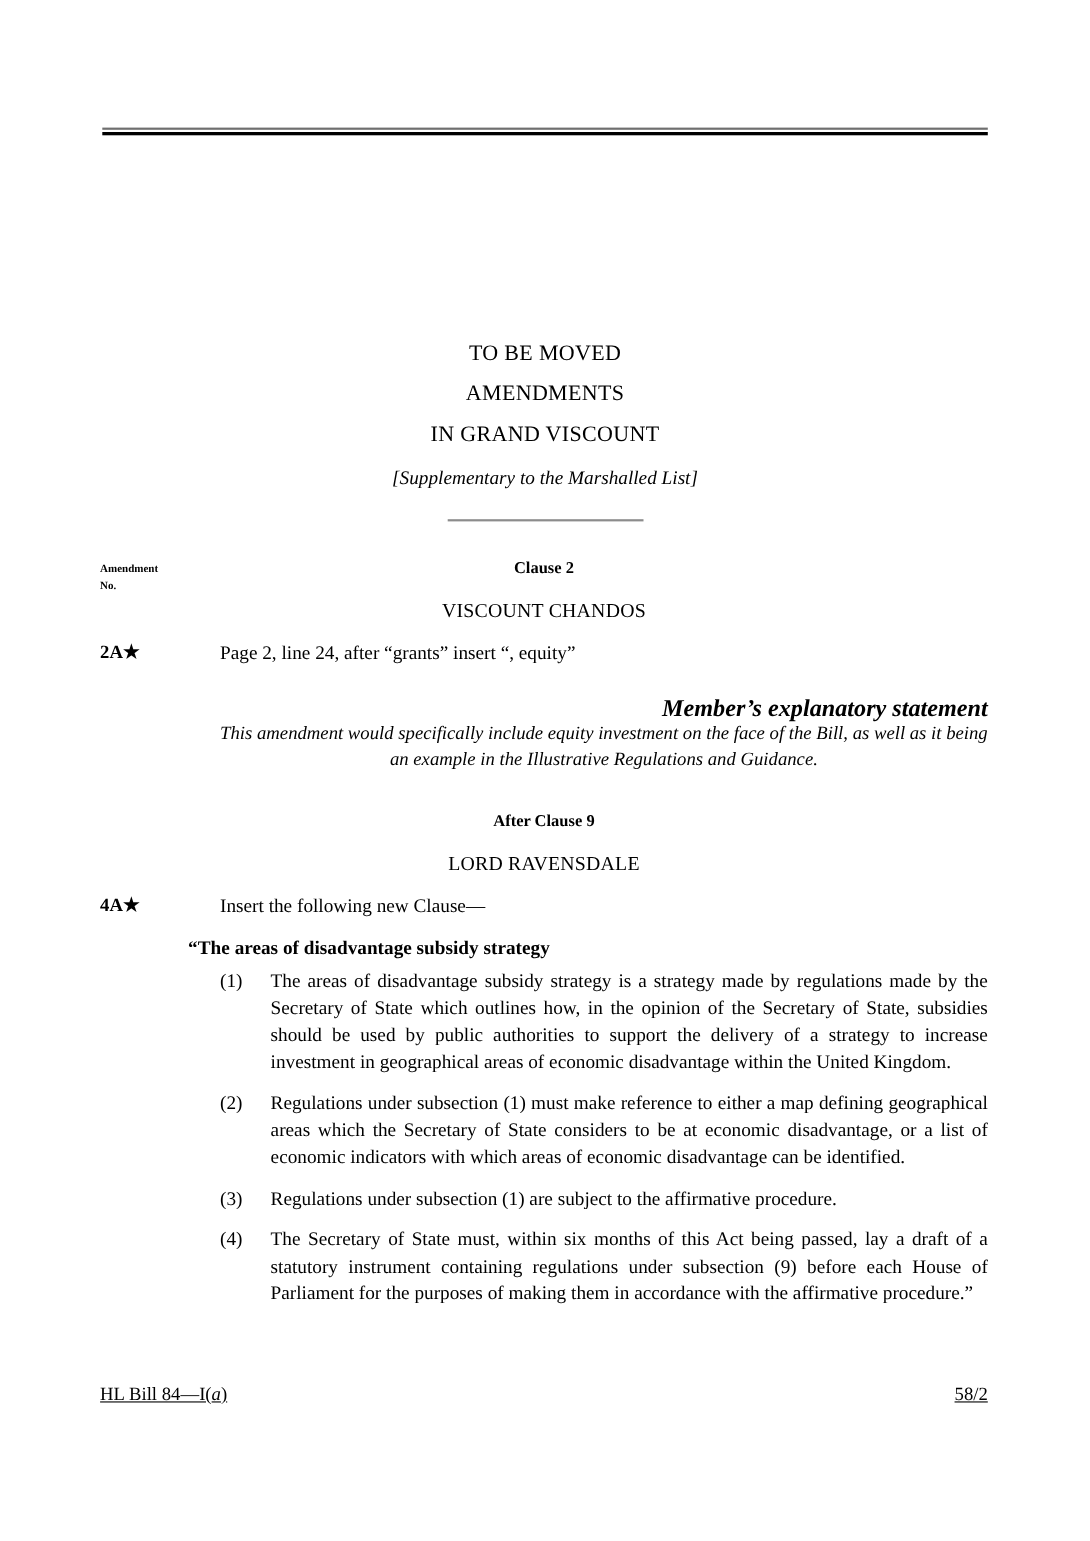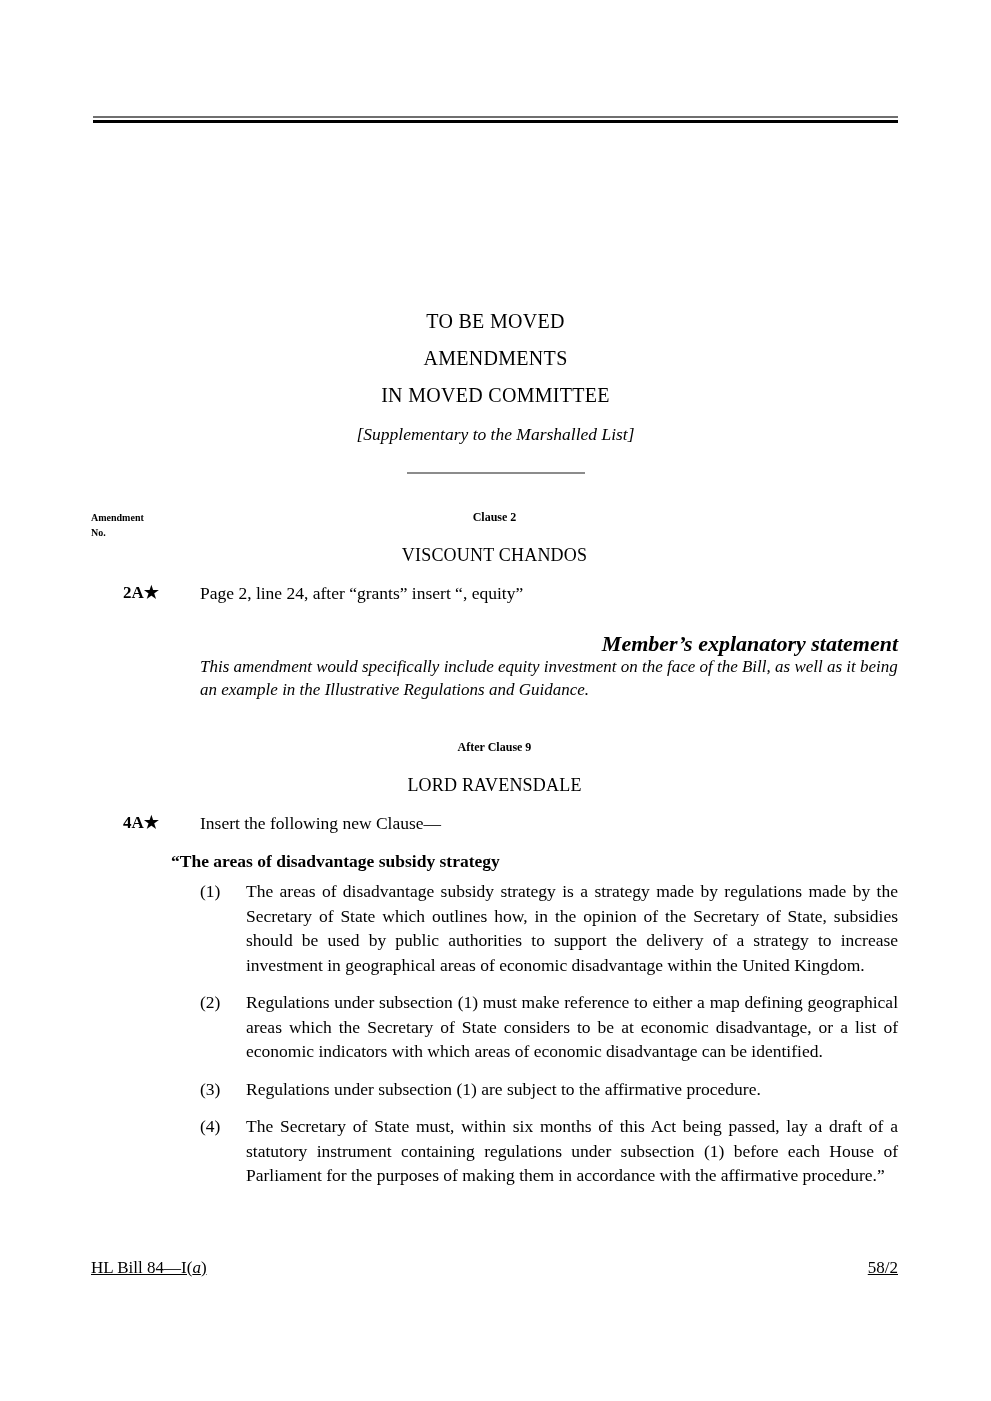--- a/index.html
+++ b/index.html
@@ -111,26 +111,25 @@
     display: block;
   }
 
   .num {
     position: absolute;
     left: 0;
     width: 100px;
     font-size: 17px;
     font-weight: bold;
     line-height: 24px;
-    text-align: center;
   }
 
   .clause-heading {
     text-align: center;
-    font-size: 12px;
+    font-size: 15px;
     font-weight: bold;
     line-height: 24px;
   }
   .member-name {
     text-align: center;
     font-size: 18px;
     line-height: 24px;
     letter-spacing: 0.2px;
   }
 
@@ -147,21 +146,21 @@
     font-weight: bold;
     font-style: italic;
     line-height: 23px;
     text-align: right;
   }
   .stmt-body {
     margin-left: 109px;
     font-size: 17px;
     font-style: italic;
     line-height: 23px;
-    text-align: left;
+    text-align: center;
     max-width: 700px;
   }
 
   .new-clause-title {
     margin-left: 80px;
     font-size: 17.5px;
     font-weight: bold;
     line-height: 24px;
   }
 
@@ -217,21 +216,21 @@
     <div class="masthead-rules">
       <div class="rule-thin"></div>
       <div class="rule-gap"></div>
       <div class="rule-thick"></div>
     </div>
   </div>
 
   <div class="headblock">
     <div class="hl">TO BE MOVED</div>
     <div class="hl">AMENDMENTS</div>
-    <div class="hl">IN MOVED COMMITTEE</div>
+    <div class="hl">IN GRAND VISCOUNT</div>
     <div class="supp">[Supplementary to the Marshalled List]</div>
     <div class="divider-wrap">
       <div class="divider"></div>
     </div>
   </div>
 
   <div class="amendment-no-label">Amendment<br>No.</div>
 
   <div class="content">
 
@@ -271,21 +270,21 @@
         <div class="sub-item">
           <span class="sub-num">(2)</span>
           <span>Regulations under subsection (1) must make reference to either a map defining geographical areas which the Secretary of State considers to be at economic disadvantage, or a list of economic indicators with which areas of economic disadvantage can be identified.</span>
         </div>
         <div class="sub-item">
           <span class="sub-num">(3)</span>
           <span>Regulations under subsection (1) are subject to the affirmative procedure.</span>
         </div>
         <div class="sub-item">
           <span class="sub-num">(4)</span>
-          <span>The Secretary of State must, within six months of this Act being passed, lay a draft of a statutory instrument containing regulations under subsection (1) before each House of Parliament for the purposes of making them in accordance with the affirmative procedure.”</span>
+          <span>The Secretary of State must, within six months of this Act being passed, lay a draft of a statutory instrument containing regulations under subsection (9) before each House of Parliament for the purposes of making them in accordance with the affirmative procedure.”</span>
         </div>
       </div>
     </div>
 
   </div>
 
   <div class="footer">
     <div class="left"><span>HL Bill 84—I(</span><span class="ital">a</span><span>)</span></div>
     <div class="right">58/2</div>
   </div>

